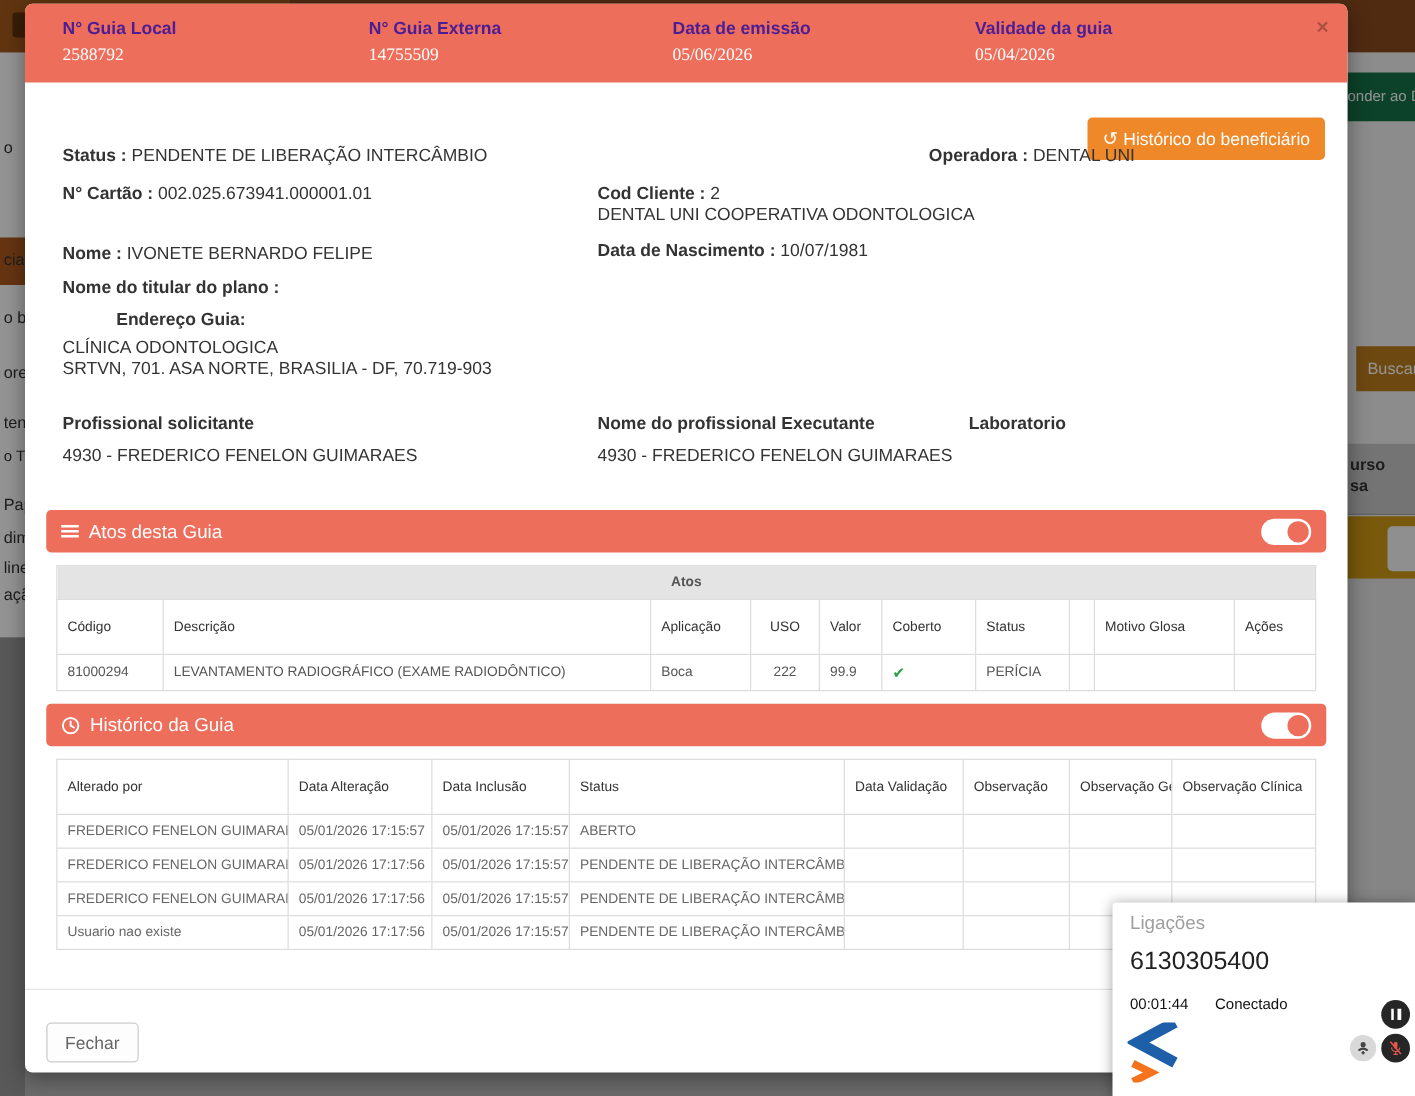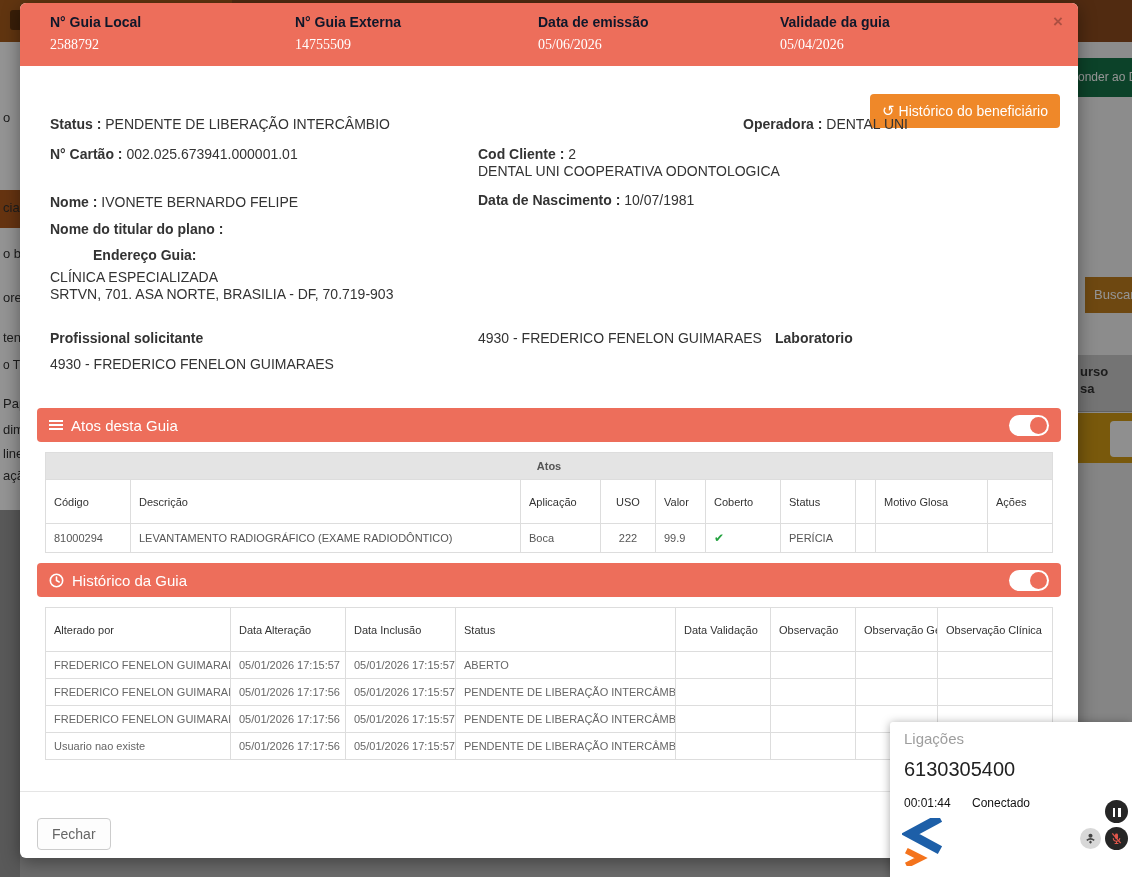--- a/index.html
+++ b/index.html
@@ -30,21 +30,21 @@
 
   
   .overlay { position:absolute; inset:0; background:rgba(0,0,0,0.42); z-index:5; }
 
   
   .modal { position:absolute; left:20px; top:3px; width:1058px; height:855px; background:#fff;
            border-radius:6px; z-index:10; box-shadow:0 4px 18px rgba(0,0,0,.4); }
   .modal-header { position:absolute; left:0; top:0; width:100%; height:63px; background:#ed6e5b;
                   border-radius:6px 6px 0 0; padding:11px 30px 0 30px; }
   .mh-grid { display:grid; grid-template-columns:245px 243px 242px 240px; }
-  .mh-label { color:#0f172a; font-size:14px; font-weight:bold; }
+  .mh-label { color:#4c1d95; font-size:14px; font-weight:bold; }
   .mh-value { color:#fff; font-size:14px; margin-top:7px;font-family:Liberation Serif, serif; }
   .modal-close { position:absolute; right:15px; top:10px; color:rgba(0,0,0,.28); font-size:17px;
                  font-weight:bold; cursor:pointer; line-height:1; }
 
   .modal-body { position:absolute; left:0; top:63px; right:0; bottom:0; }
 
   .btn-historico { position:absolute; right:18px; top:28px; background:#ef8829; color:#fff; border:none;
                    font-size:14px; padding:8px 12px; border-radius:4px; cursor:pointer;
                    font-family:inherit; }
   .btn-historico .hist-ico { font-size:15px; margin-right:4px; }
@@ -179,37 +179,38 @@
     <button class="btn-historico">
       <span class="hist-ico">↺</span><span>Histórico do beneficiário</span>
     </button>
 
     <div class="info-col info-left">
       <p class="p-status"><b>Status :</b> <span>PENDENTE DE LIBERAÇÃO INTERCÂMBIO</span></p>
       <p class="p-cartao"><b>N° Cartão :</b> <span>002.025.673941.000001.01</span></p>
       <p class="p-nome"><b>Nome :</b> <span>IVONETE BERNARDO FELIPE</span></p>
       <p class="p-titular"><b>Nome do titular do plano :</b></p>
       <p class="p-endereco"><b>Endereço Guia:</b></p>
-      <p class="addr-line">CLÍNICA ESPECIALIZADA</p>
+      <p class="addr-line">CLÍNICA ODONTOLOGICA</p>
       <p class="addr-line">SRTVN, 701. ASA NORTE, BRASILIA - DF, 70.719-903</p>
     </div>
 
     <div class="info-col info-right">
       <p class="p-operadora"><b>Operadora :</b> <span>DENTAL UNI</span></p>
       <p class="p-cliente"><b>Cod Cliente :</b> <span>2</span><br>
         <span>DENTAL UNI COOPERATIVA ODONTOLOGICA</span></p>
       <p><b>Data de Nascimento :</b> <span>10/07/1981</span></p>
     </div>
 
     <div class="prof-row">
       <div class="prof-col prof-1">
         <div class="lbl">Profissional solicitante</div>
         <div>4930 - FREDERICO FENELON GUIMARAES</div>
       </div>
       <div class="prof-col prof-2">
+        <div class="lbl">Nome do profissional Executante</div>
         <div>4930 - FREDERICO FENELON GUIMARAES</div>
       </div>
       <div class="prof-col prof-3">
         <div class="lbl">Laboratorio</div>
         <div></div>
       </div>
     </div>
 
     <div class="section-bar bar-atos">
       <span class="bars-icon">

